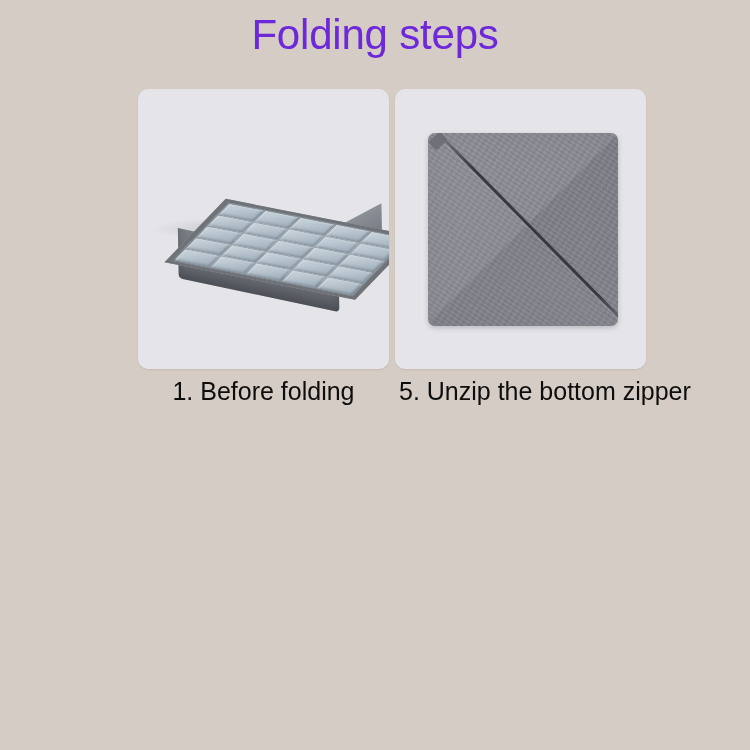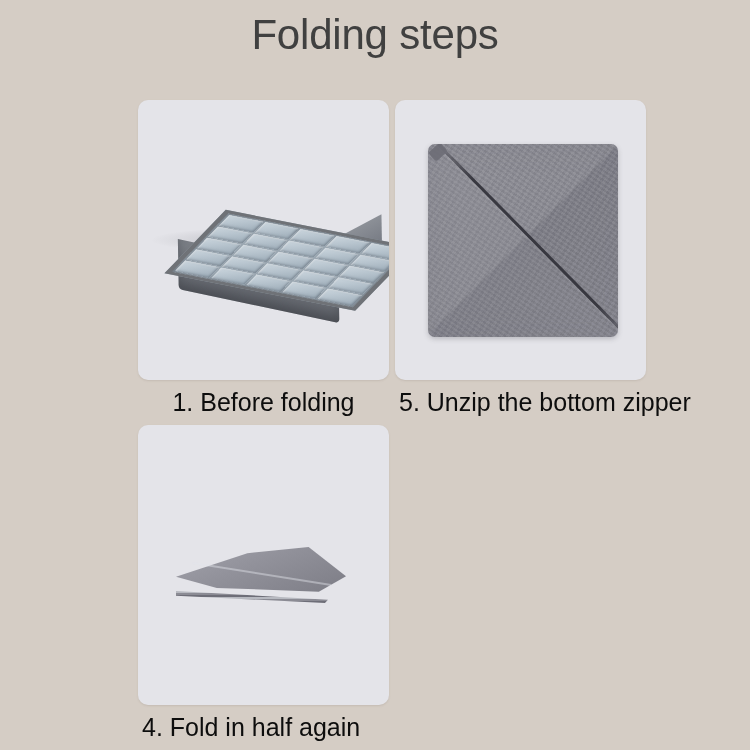--- a/index.html
+++ b/index.html
@@ -23,30 +23,30 @@
   
   #title {
     position: absolute;
     left: 0;
     top: 9px;
     width: 750px;
     text-align: center;
     font-size: 42px;
     line-height: 52px;
     font-weight: 400;
-    color: #404040;
+    color: #6d28d9;
     letter-spacing: -0.2px;
     white-space: nowrap;
   }
 
   
   #grid {
     position: absolute;
     left: 122px;
-    top: 100px;
+    top: 89px;
     width: 452px;
     display: grid;
     grid-template-columns: 251px 251px;
     grid-template-rows: auto auto;
     column-gap: 6px;
     row-gap: 0px;
     padding-left: 16px;
   }
   .cell {
     position: relative;
@@ -341,25 +341,15 @@
           <div class="sq-texture"></div>
           <div class="sq-lowertri"></div>
           <div class="sq-diag"></div>
           <div class="sq-corner-tab"></div>
         </div>
       </div>
       <div class="caption">5. Unzip the bottom zipper</div>
     </div>
 
 
-    <div class="cell cell-4">
-      <div class="photo">
-        <div class="bundle">
-          <div class="bundle-top"></div>
-          <div class="bundle-edge"></div>
-          <div class="bundle-crease"></div>
-        </div>
-      </div>
-      <div class="caption">4. Fold in half again</div>
-    </div>
 
   </div>
 </div>
 
 </body></html>

